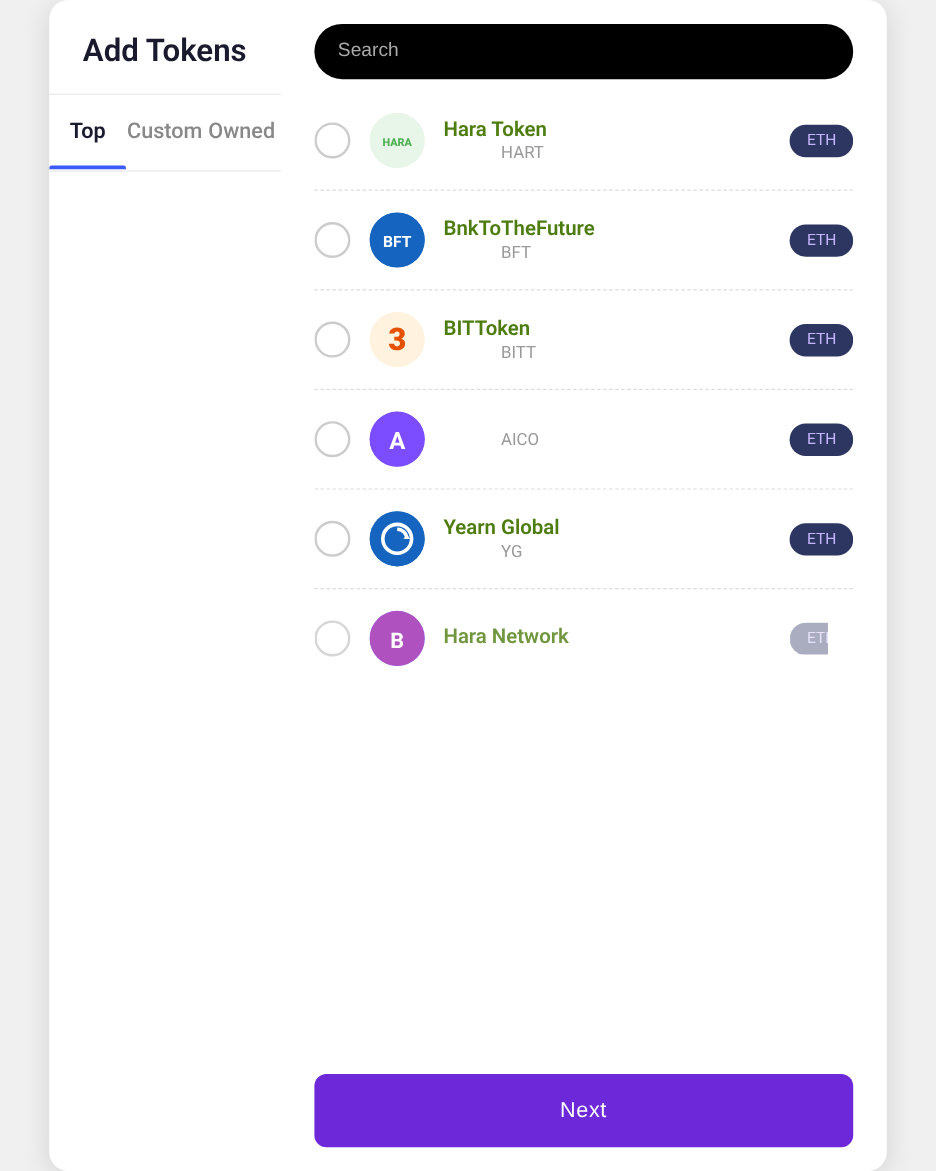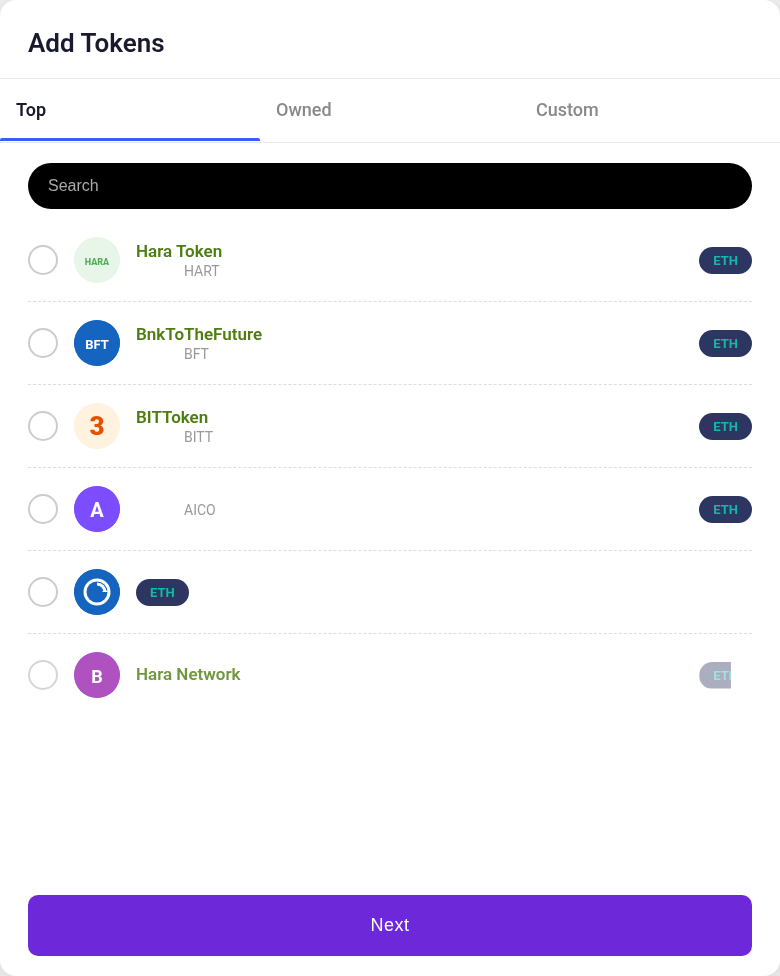--- a/index.html
+++ b/index.html
@@ -11,27 +11,26 @@
     body {
       font-family: -apple-system, BlinkMacSystemFont, 'Segoe UI', Roboto, sans-serif;
       background: #f0f0f0;
       display: flex;
       justify-content: center;
       align-items: center;
       min-height: 100vh;
     }
 
     .modal {
-      width: 780px;
+      width: 698px;
       min-height: 976px;
       background: #ffffff;
       border-radius: 16px;
       overflow: hidden;
       display: flex;
-      flex-direction: column;
       box-shadow: 0 4px 24px rgba(0,0,0,0.12);
     }
 
     .modal-header {
       padding: 28px 28px 0 28px;
     }
 
     .modal-title {
       font-size: 26px;
       font-weight: 600;
@@ -45,21 +44,22 @@
       margin: 0 -28px;
     }
 
     .tabs {
       display: flex;
       margin: 0 -28px;
     }
 
     .tab {
       flex: 1;
-      padding: 20px 16px;
+      text-align: center;
+      padding: 20px 0;
       font-size: 18px;
       font-weight: 500;
       color: #888;
       cursor: pointer;
       position: relative;
       border-bottom: 2px solid transparent;
     }
 
     .tab.active {
       color: #1a1a2e;
@@ -154,25 +154,25 @@
 
     .token-symbol {
       font-size: 14px;
       color: #999;
       margin-top: 2px;
       margin-left: 48px;
     }
 
     .token-network {
       background: #2d3561;
-      color: #14b8a6;
+      color: #c4b5fd;
       padding: 6px 14px;
       border-radius: 20px;
       font-size: 13px;
-      font-weight: 700;
+      font-weight: 400;
       flex-shrink: 0;
     }
 
     .content-area {
       padding: 0 28px;
       flex: 1;
     }
 
     .next-btn {
       width: calc(100% - 56px);
@@ -240,22 +240,22 @@
   </style>
 </head>
 <body>
 
 <div class="modal">
   <div class="modal-header">
     <h1 class="modal-title">Add Tokens</h1>
     <div class="divider"></div>
     <div class="tabs">
       <div class="tab active">Top</div>
+      <div class="tab">Custom</div>
       <div class="tab">Owned</div>
-      <div class="tab">Custom</div>
     </div>
     <div class="tabs-divider"></div>
   </div>
 
   <div class="modal-body">
     <div class="content-area">
       <div class="search-container">
         <input type="text" class="search-input" placeholder="Search" style="">
       </div>
 
@@ -323,20 +323,24 @@
         <div class="token-item">
           <div class="radio-btn"></div>
           <div class="token-logo logo-yearn">
             <svg width="46" height="46" viewBox="0 0 46 46">
               <rect width="46" height="46" rx="23" fill="#1565c0"></rect>
               <circle cx="23" cy="23" r="12" stroke="white" stroke-width="3" fill="none"></circle>
               <path d="M 23 15 A 8 8 0 0 1 31 23" stroke="white" stroke-width="3" fill="none"></path>
               <polygon points="31,20 34,23 28,23" fill="white"></polygon>
             </svg>
           </div>
+          <div class="token-info">
+            <div class="token-name">Yearn Global</div>
+            <div class="token-symbol">YG</div>
+          </div>
           <div class="token-network">ETH</div>
         </div>
 
         <div class="token-item blaze-item" style="overflow:hidden;">
           <div class="radio-btn"></div>
           <div class="token-logo logo-blaze">
             <svg width="46" height="46" viewBox="0 0 46 46">
               <rect width="46" height="46" rx="23" fill="#9c27b0"></rect>
               <text x="23" y="31" text-anchor="middle" fill="white" font-size="18" font-weight="700">B</text>
             </svg>

